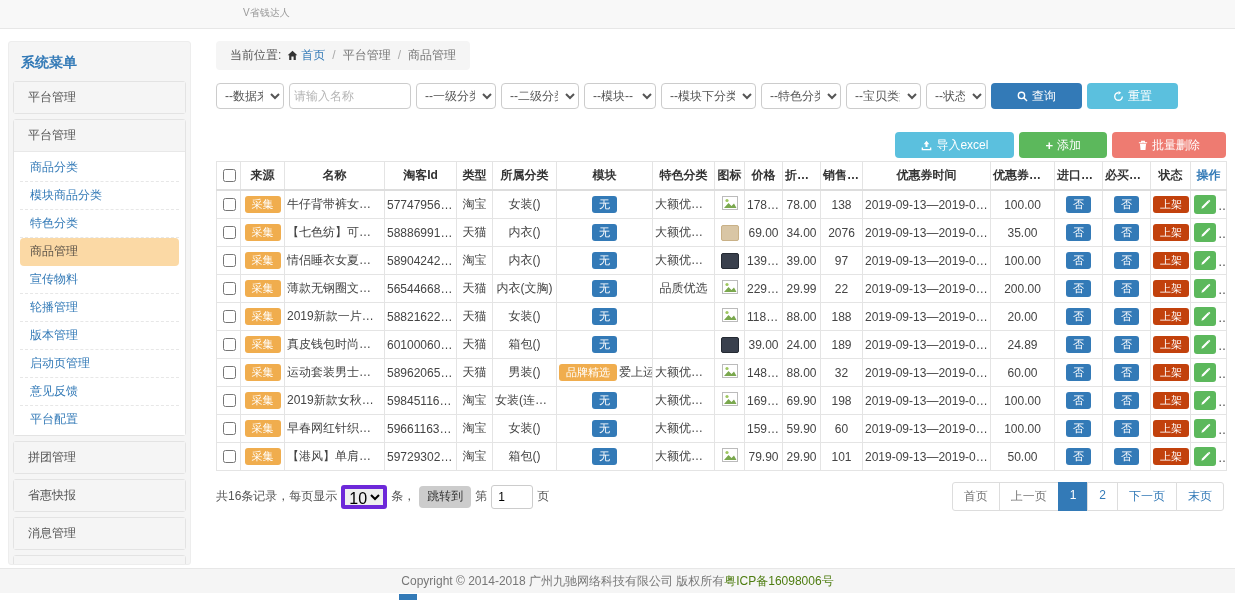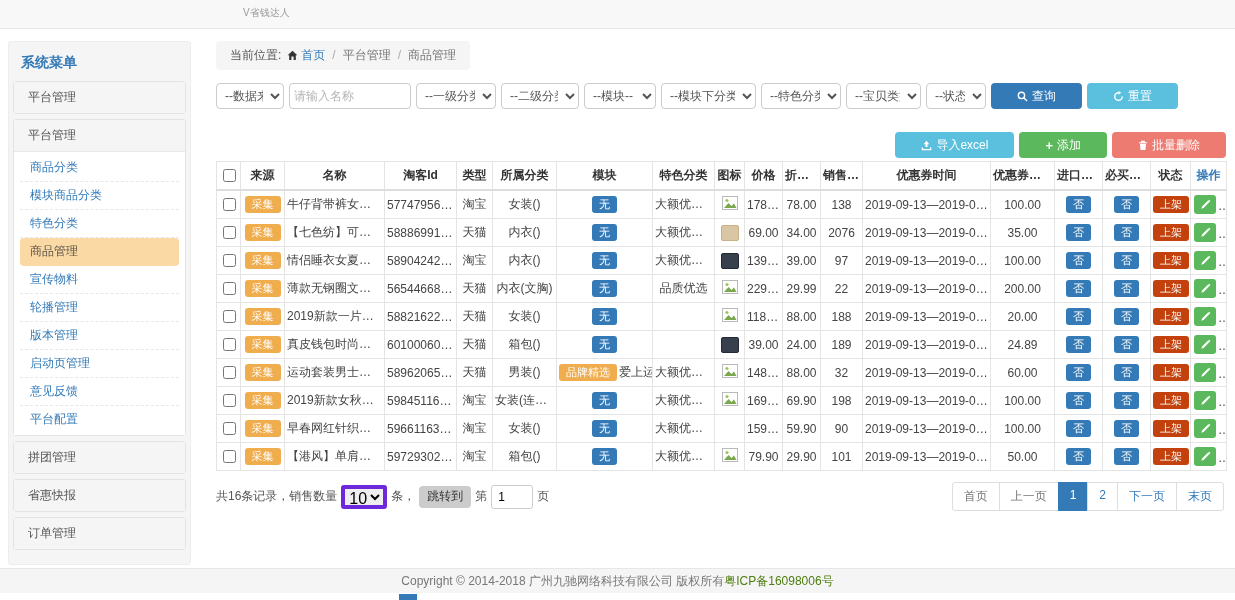--- a/index.html
+++ b/index.html
@@ -113,20 +113,23 @@
             <div class="submenu-item">启动页管理</div>
             <div class="submenu-item">意见反馈</div>
             <div class="submenu-item">平台配置</div>
           </div>
         </div>
         <div class="menu-group">
           <div class="group-header">拼团管理</div>
         </div>
         <div class="menu-group">
           <div class="group-header">省惠快报</div>
+        </div>
+        <div class="menu-group">
+          <div class="group-header">消息管理</div>
         </div>
         <div class="menu-group">
           <div class="group-header">订单管理</div>
         </div>
       </div>
   </aside>
 
   <main class="content">
     <div class="breadcrumb">
       <span>当前位置:</span><span class="bc-home-icon" style="display:inline-block"><svg width="11" height="11" viewBox="0 0 16 16">
@@ -498,21 +501,21 @@
             <td>596611634525</td>
             <td>淘宝</td>
             <td>女装()</td>
             <td><span class="module-wrap">
                 <span class="badge badge-blue">无</span>
               </span></td>
             <td>大额优惠券</td>
             <td></td>
             <td>159.90</td>
             <td>59.90</td>
-            <td>90</td>
+            <td>60</td>
             <td>2019-09-13—2019-09-17</td>
             <td>100.00</td>
             <td><span class="badge badge-blue">否</span></td>
             <td><span class="badge badge-blue">否</span></td>
             <td><span class="badge badge-green">上架</span></td>
             <td><span class="op-btn op-edit">
                 <svg width="11" height="11" viewBox="0 0 16 16">
                   <path d="M2 14 L3 10.8 L11.2 2.6 L13.4 4.8 L5.2 13 Z" fill="#fff"></path>
                   <rect x="12" y="1.6" width="2.6" height="2.6" transform="rotate(45 13.3 2.9)" fill="#fff"></rect>
                 </svg>
@@ -557,21 +560,21 @@
                   <path d="M1 4 H13 M5 4 V2 H9 V4" fill="none" stroke="#fff" stroke-width="1.6"></path>
                   <path d="M2.6 5.5 L3.4 14.5 H10.6 L11.4 5.5 Z" fill="#fff"></path>
                 </svg>
               </span></td>
           </tr>
         </tbody>
     </table>
 
     <div class="pagination-row">
       <div class="pag-left">
-        <span>共16条记录，销售数量</span>
+        <span>共16条记录，每页显示</span>
         <select><option>10</option></select>
         <span>条，</span>
         <button class="jump-btn">跳转到</button>
         <span>第</span>
         <input value="1" style="">
         <span>页</span>
       </div>
       <div class="pager" id="pager">
           <span class="page-btn muted">首页</span>
           <span class="page-btn muted">上一页</span>

